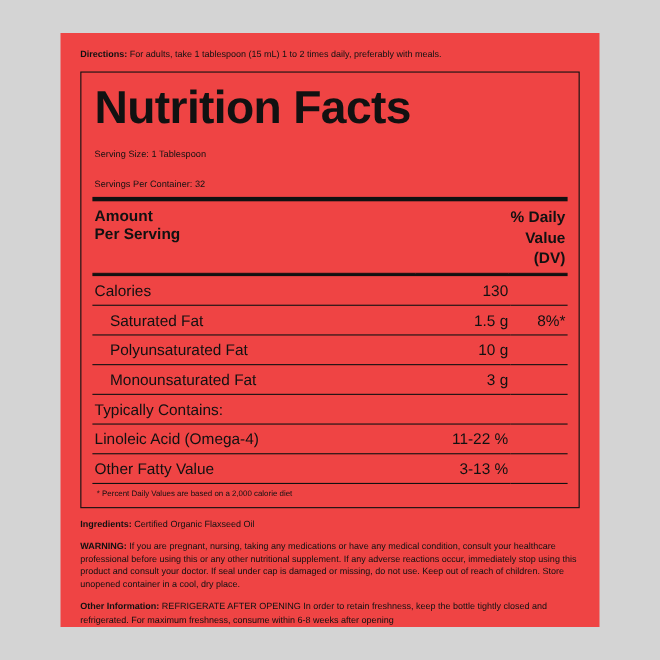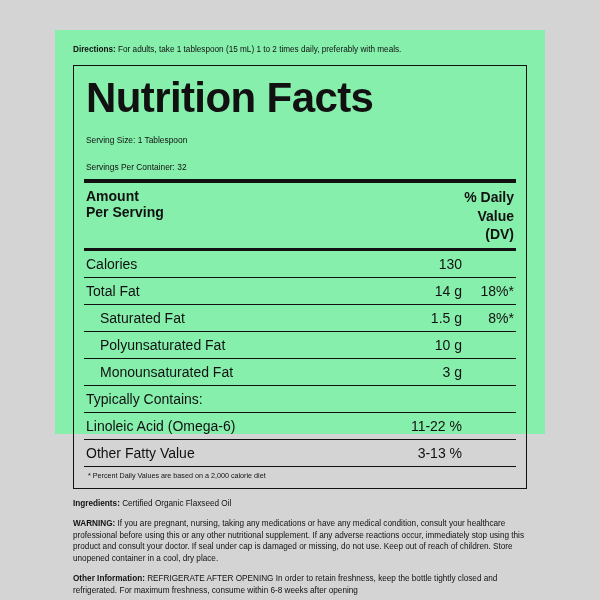--- a/index.html
+++ b/index.html
@@ -11,22 +11,22 @@
     height: 600px;
     background: #d4d4d4;
     font-family: "Liberation Sans", sans-serif;
     -webkit-font-smoothing: antialiased;
   }
   #label-panel {
     position: absolute;
     left: 55px;
     top: 30px;
     width: 490px;
-    height: 404px;
-    background: #86efac;
+    height: 540px;
+    background: #ef4444;
     box-sizing: border-box;
   }
   .inner {
     padding: 14px 18px 10px 18px;
     box-sizing: border-box;
   }
   .directions {
     font-size: 8.2px;
     color: #111;
     line-height: 1.35;
@@ -147,46 +147,41 @@
       <div class="rule-med"></div>
 
       <table class="nf">
         <tbody>
             <tr>
           <td>Calories</td>
           <td class="amt">130</td>
           <td class="dv"></td>
         </tr>
         <tr>
-          <td>Total Fat</td>
-          <td class="amt">14 g</td>
-          <td class="dv">18%*</td>
-        </tr>
-        <tr>
           <td class="indent1">Saturated Fat</td>
           <td class="amt">1.5 g</td>
           <td class="dv">8%*</td>
         </tr>
         <tr>
           <td class="indent1">Polyunsaturated Fat</td>
           <td class="amt">10 g</td>
           <td class="dv"></td>
         </tr>
         <tr>
           <td class="indent1">Monounsaturated Fat</td>
           <td class="amt">3 g</td>
           <td class="dv"></td>
         </tr>
         <tr>
           <td>Typically Contains:</td>
           <td class="amt"></td>
           <td class="dv"></td>
         </tr>
         <tr>
-          <td>Linoleic Acid (Omega-6)</td>
+          <td>Linoleic Acid (Omega-4)</td>
           <td class="amt">11-22 %</td>
           <td class="dv"></td>
         </tr>
         <tr>
           <td>Other Fatty Value</td>
           <td class="amt">3-13 %</td>
           <td class="dv"></td>
         </tr>
       </tbody>
         </table>

